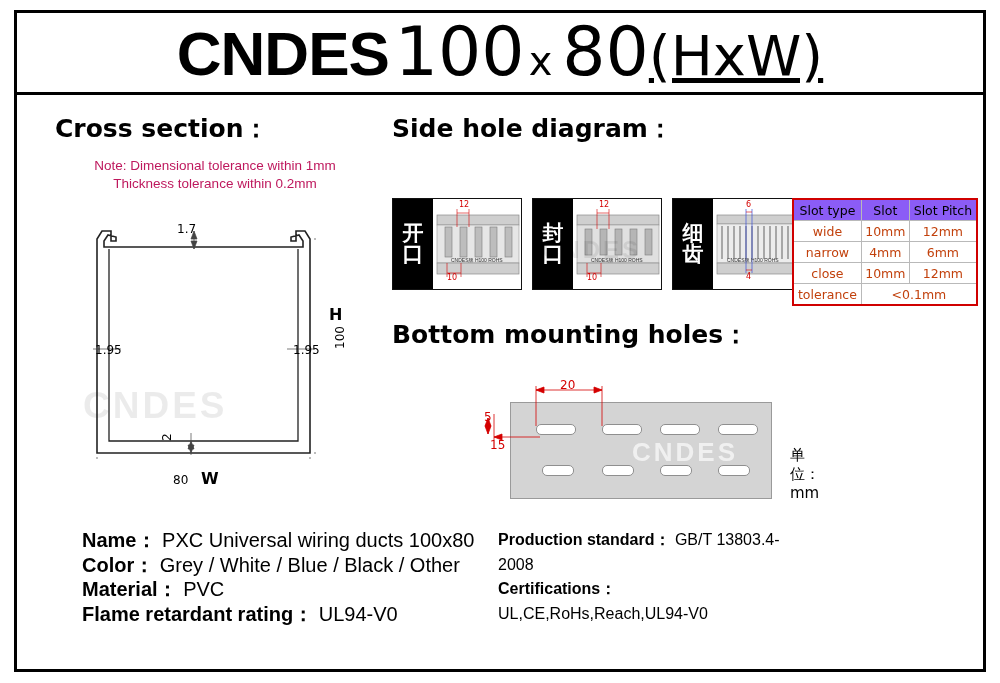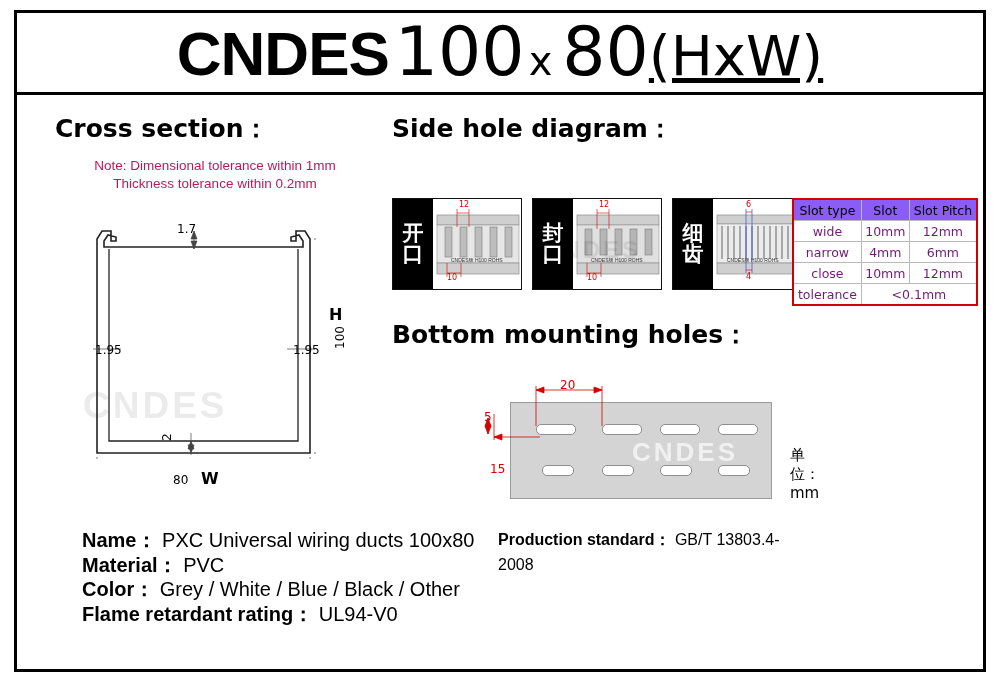--- a/index.html
+++ b/index.html
@@ -205,21 +205,21 @@
     box-sizing: border-box;
     border-collapse: collapse;
     background: #fff;
   }
   #slot-table td, #slot-table th {
     border: 1px solid #b9b9b9;
     font-size: 12.5px;
     font-family: "DejaVu Sans", sans-serif;
     text-align: center;
     padding: 2.5px 2px;
-    color: #701a75;
+    color: #c2410c;
   }
   #slot-table thead th {
     background: #8b5cf6;
     font-weight: normal;
     color: #000;
   }
 
   
   #bottom-block {
     position: absolute;
@@ -512,45 +512,49 @@
           <line x1="44" y1="85" x2="90" y2="85"></line>
           <polygon points="44,85 52,82 52,88" fill="#d40000"></polygon>
           <line x1="38" y1="66" x2="38" y2="82"></line>
           <polygon points="38,66 35,74 41,74" fill="#d40000"></polygon>
           <polygon points="38,82 35,74 41,74" fill="#d40000"></polygon>
         </g>
       </svg>
 
       <span class="dim-txt red" style="position:absolute; left:50px; top:-24px;">20</span>
       <span class="dim-txt red" style="position:absolute; left:-26px; top:8px;">5</span>
-      <span class="dim-txt red" style="position:absolute; left:-20px; top:36px;margin-top:24px;">15</span>
+      <span class="dim-txt red" style="position:absolute; left:-20px; top:36px;">15</span>
     </div>
 
     <span id="unit-note">单位：mm</span>
   </div>
 
   <div id="specs-left">
     <div class="row">
       <span class="lbl">Name：</span>
       <span>PXC Universal wiring ducts 100x80</span>
     </div>
     <div class="row">
+      <span class="lbl">Color：</span>
+      <span>Grey / White / Blue / Black / Other</span>
+    </div>
+    <div class="row">
       <span class="lbl">Material：</span>
       <span>PVC</span>
-    </div>
-    <div class="row">
-      <span class="lbl">Color：</span>
-      <span>Grey / White / Blue / Black / Other</span>
     </div>
     <div class="row">
       <span class="lbl">Flame retardant rating：</span>
       <span>UL94-V0</span>
     </div>
   </div>
 
   <div id="specs-right">
     <div class="row">
       <span class="lbl">Production standard：</span>
       <span>GB/T 13803.4-2008</span>
     </div>
+    <div class="row">
+      <span class="lbl">Certifications：</span>
+      <span>UL,CE,RoHs,Reach,UL94-V0</span>
+    </div>
   </div>
 
 </div>
 
 </body></html>

